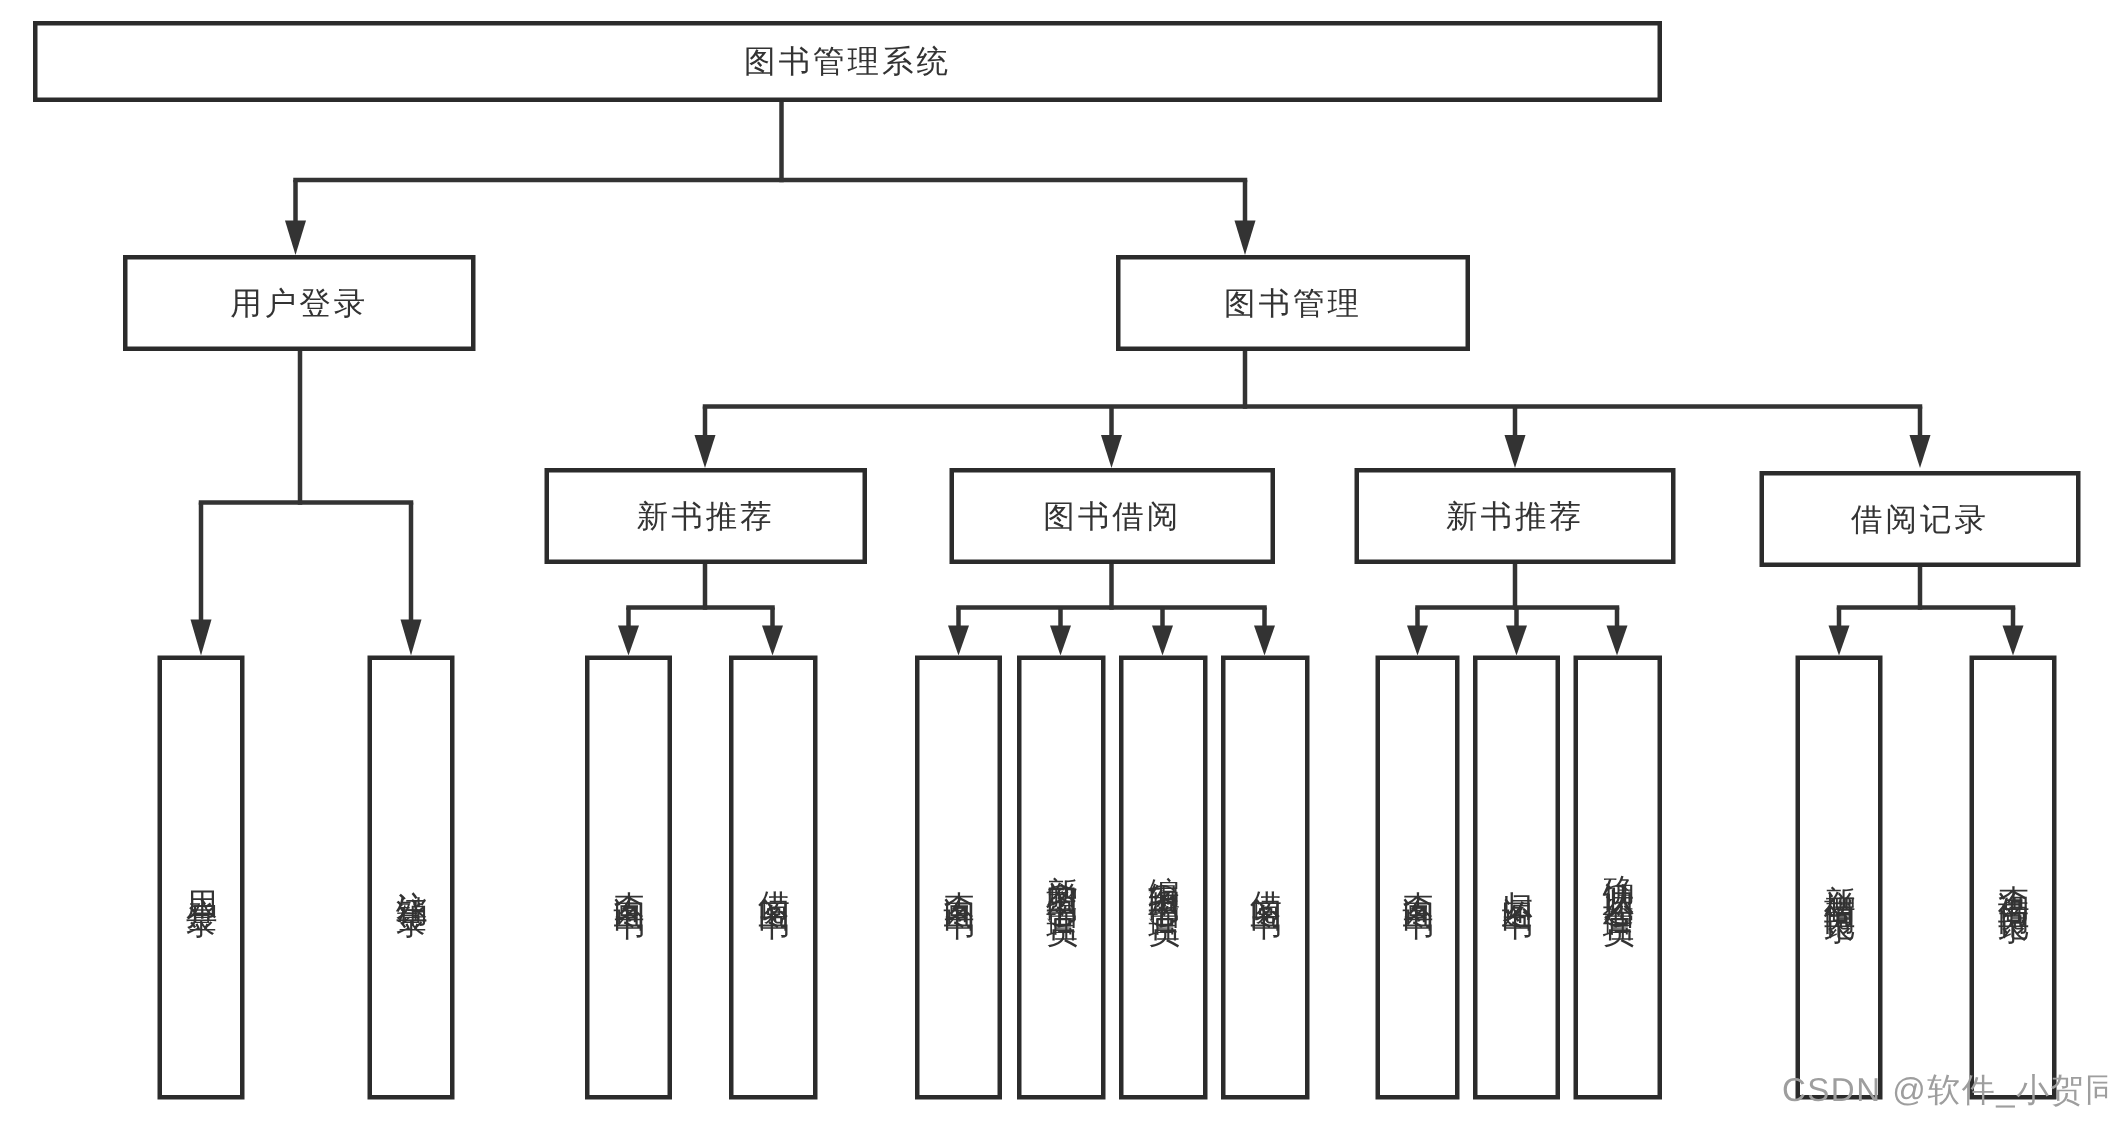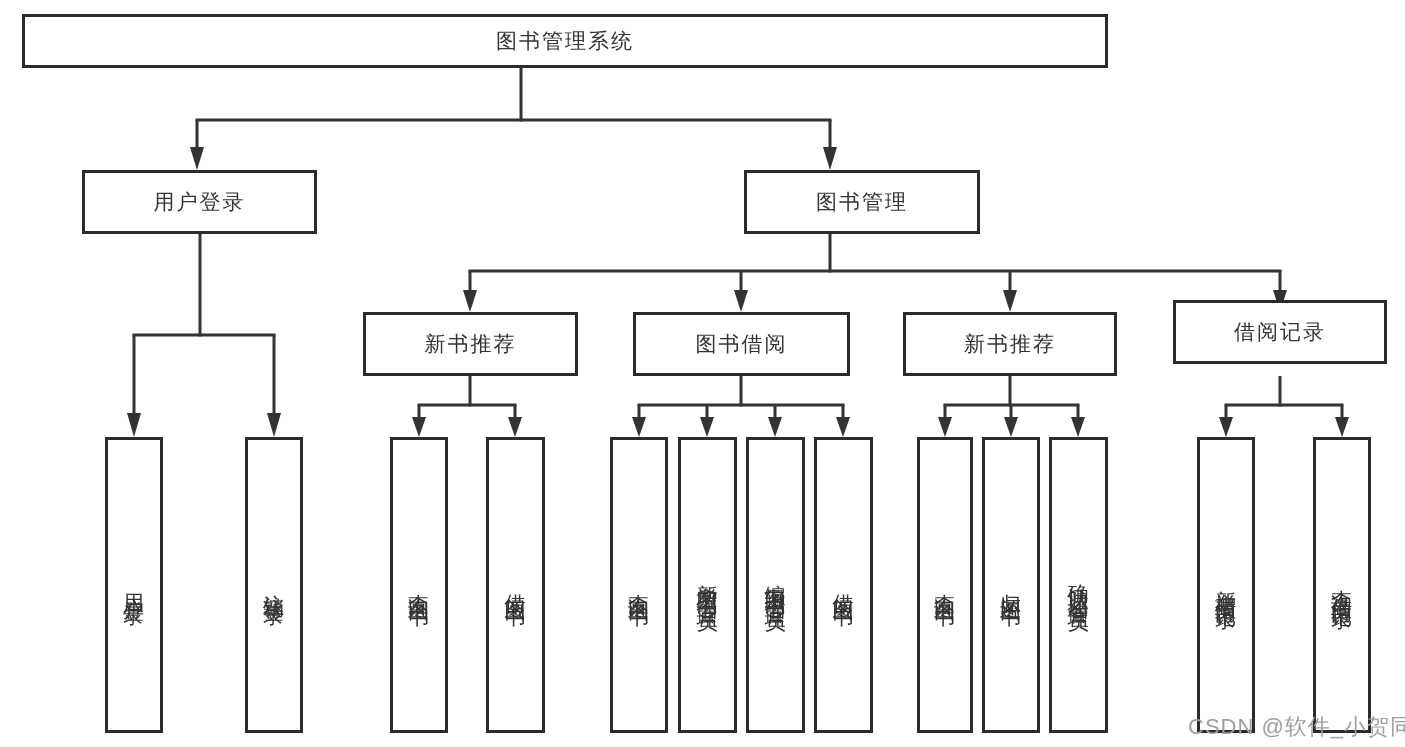--- a/index.html
+++ b/index.html
@@ -39,21 +39,21 @@
     letter-spacing: 4px;
     line-height: 1;
   }
   
   .n-root   { left: 22px;   top: 14px;  width: 1086px; height: 54px; }
   .n-l2a    { left: 82px;   top: 170px; width: 235px; height: 64px; }
   .n-l2b    { left: 712px;  top: 170px; width: 236px; height: 64px; margin-left: 32px; }
   .n-l3a    { left: 363px;  top: 312px; width: 215px; height: 64px; }
   .n-l3b    { left: 633px;  top: 312px; width: 217px; height: 64px; }
   .n-l3c    { left: 903px;  top: 312px; width: 214px; height: 64px; }
-  .n-l3d    { left: 1173px; top: 300px; width: 214px; height: 64px; font-family: Liberation Serif, serif; }
+  .n-l3d    { left: 1173px; top: 314px; width: 214px; height: 64px; font-family: Liberation Serif, serif; }
   .leaf     { top: 437px; height: 296px; }
   .n-u1 { left: 105px;  width: 58px; }
   .n-u2 { left: 245px;  width: 58px; }
   .n-n1 { left: 390px;  width: 58px; }
   .n-n2 { left: 486px;  width: 59px; }
   .n-b1 { left: 610px;  width: 58px; }
   .n-b2 { left: 678px;  width: 59px; }
   .n-b3 { left: 746px;  width: 59px; }
   .n-b4 { left: 814px;  width: 59px; }
   .n-c1 { left: 917px;  width: 56px; }

